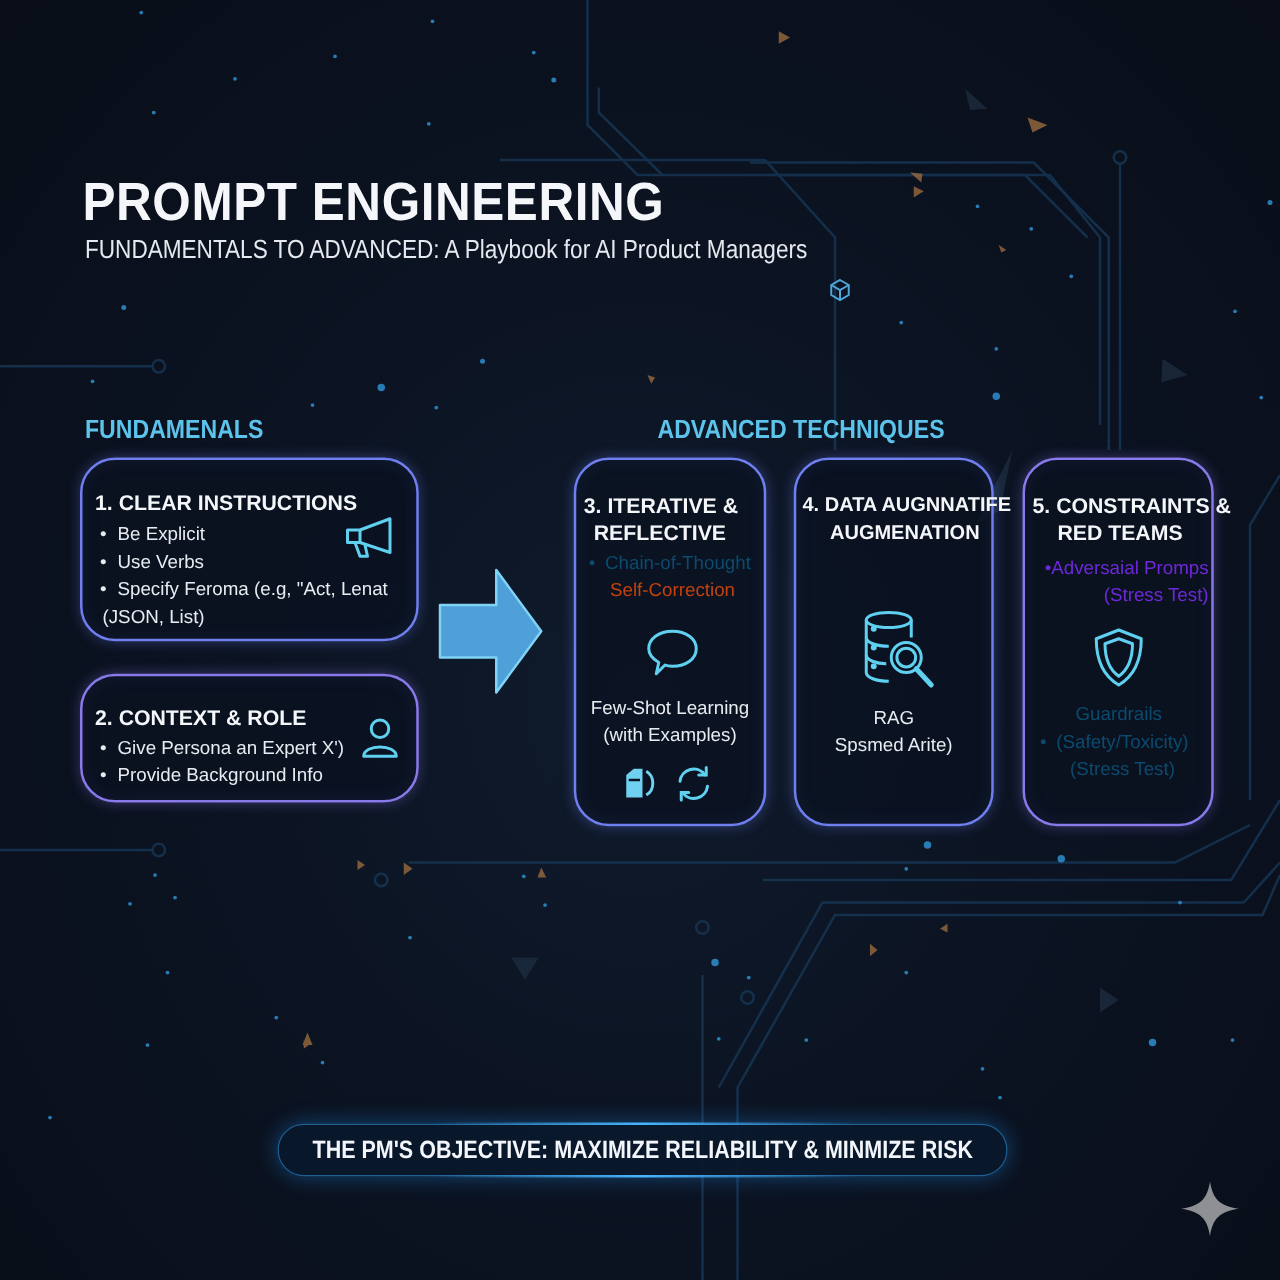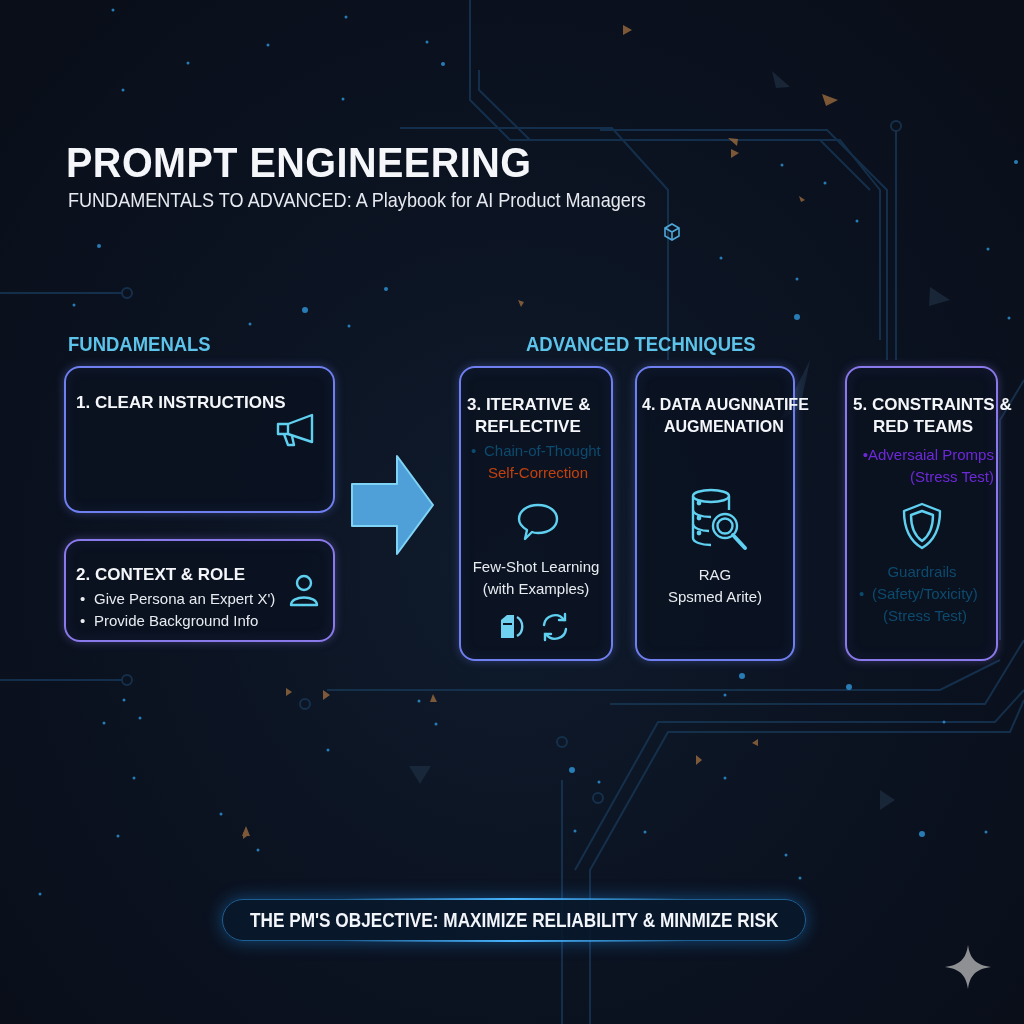--- a/index.html
+++ b/index.html
@@ -19,21 +19,21 @@
   }
   .subtitle {
     left: 68px; top: 188px; font-size: 21px; color: #e6e9ef;
     transform: scaleX(0.86); transform-origin: left; white-space: nowrap;
   }
   .section-label {
     font-size: 21px; font-weight: bold; color: #5cc3ea;
     transform: scaleX(0.88); transform-origin: left; white-space: nowrap;
   }
   .box {
-    border: 2.5px solid #6f7ff0; border-radius: 16px;
+    border: 2.5px solid #6f7ff0; border-radius: 28px;
     background: rgba(10, 18, 32, 0.78);
     box-shadow: 0 0 10px rgba(110, 125, 240, 0.35), inset 0 0 14px rgba(60, 80, 160, 0.15);
     box-sizing: border-box;
   }
   .box.purple { border-color: #8a79ea; box-shadow: 0 0 10px rgba(138,121,234,0.35), inset 0 0 14px rgba(80,70,160,0.15); }
   .box-title {
     font-size: 17px; font-weight: bold; color: #f4f6f9; line-height: 22px;
     white-space: nowrap;
   }
   .bullets { list-style: none; margin: 0; padding: 0; }
@@ -168,20 +168,26 @@
     <polygon points="10,2 17,6 17,14 10,18 3,14 3,6"></polygon>
     <path d="M3 6 L10 10 L17 6 M10 10 L10 18"></path>
   </svg>
 </div>
 
 <div class="abs section-label" style="left:68px; top:332px;">FUNDAMENALS</div>
 <div class="abs section-label" style="left:526px; top:332px;">ADVANCED TECHNIQUES</div>
 
 <div class="abs box" style="left:64px; top:366px; width:271px; height:147px;">
   <div class="abs box-title" style="left:10px; top:24px;">1. CLEAR INSTRUCTIONS</div>
+  <ul class="abs bullets" style="left:14px; top:49px;">
+    <li><span class="dot">•</span><span>Be Explicit</span></li>
+    <li><span class="dot">•</span><span>Use Verbs</span></li>
+    <li><span class="dot">•</span><span>Specify Feroma (e.g, "Act, Lenat</span></li>
+    <li><span style="margin-left:2px;">(JSON, List)</span></li>
+  </ul>
   <div class="abs icon" style="left:208px; top:44px;">
     <svg width="44" height="36" viewBox="0 0 44 36" fill="none" stroke="#5fd0f0" stroke-width="2.4" stroke-linejoin="round">
       <path d="M4 12 L14 12 L38 3 L38 30 L14 22 L4 22 Z"></path>
       <path d="M14 12 L14 22"></path>
       <path d="M10 22 L14 33 L20 33 L18 24"></path>
     </svg>
   </div>
 </div>
 
 <div class="abs box purple" style="left:64px; top:539px; width:271px; height:103px;">
@@ -258,21 +264,21 @@
       <circle cx="36" cy="38" r="7.5"></circle>
       <path d="M44 47 L56 60" stroke-width="4" stroke-linecap="round"></path>
     </svg>
   </div>
   <div class="abs center-text" style="left:0; width:156px; top:196px;">
     <div>RAG</div>
     <div>Spsmed Arite)</div>
   </div>
 </div>
 
-<div class="abs box purple" style="left:818px; top:366px; width:153px; height:295px;margin-left:27px;">
+<div class="abs box purple" style="left:818px; top:366px; width:153px; height:295px;">
   <div class="abs box-title" style="left:6px; top:26px; text-align:center; width:140px;">
     <div>5. CONSTRAINTS &amp;</div>
     <div>RED TEAMS</div>
   </div>
   <div class="abs" style="left:8px; top:76px; font-size:15px; line-height:22px; color:#6d28d9; white-space:nowrap;text-align:right;">
     <div><span style="display:inline-block;width:13px;">•</span><span>Adversaial Promps</span></div>
     <div style="padding-left:28px;">(Stress Test)</div>
   </div>
   <div class="abs icon" style="left:53px; top:133px;">
     <svg width="44" height="50" viewBox="0 0 44 50" fill="none" stroke="#5fd0f0" stroke-width="2.4" stroke-linejoin="round">

